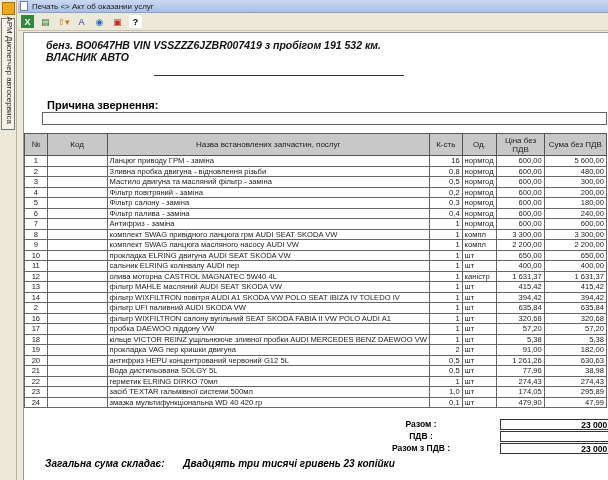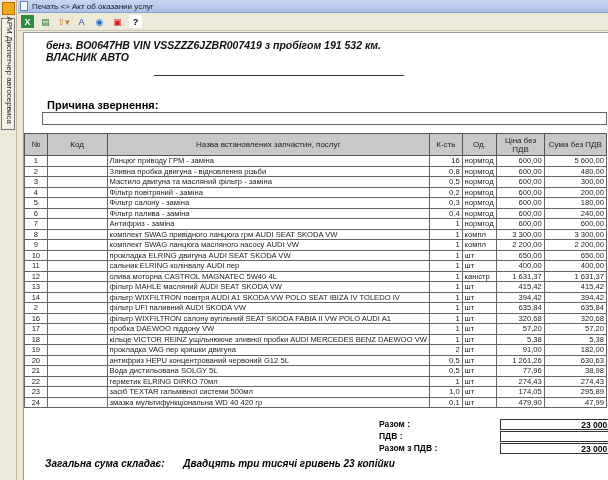--- a/index.html
+++ b/index.html
@@ -27,21 +27,21 @@
   .owner-line { position: absolute; left: 130px; top: 42px; width: 250px; border-top: 1px solid #333; }
   .reason { position: absolute; left: 23px; top: 66px; font-size: 11px; font-weight: bold; }
   .reason-box { position: absolute; left: 18px; top: 79px; width: 565px; height: 13px; border: 1px solid #666; }
   table.items { position: absolute; left: 0; top: 100px; width: 583px; border-collapse: collapse; font-size: 7.6px; color: #222; }
   table.items th { background: #c8c8c8; font-weight: normal; border: 1px solid #555; height: 22px; font-size: 8px; text-align: center; }
   table.items td { border: 1px solid #666; height: 10.2px; padding: 0 2px; line-height: 9.5px; white-space: nowrap; }
   td.num { text-align: center; }
   td.qty, td.price, td.sum { text-align: right; }
   td.name { white-space: normal; }
   .tot { position: absolute; left: 0; font-size: 8.5px; font-weight: bold; }
-  .tot-label { position: absolute; right: 128px; text-align: left; width: 100px; }
+  .tot-label { position: absolute; right: 136px; text-align: center; width: 100px; }
   .tot-box { position: absolute; left: 476px; width: 123px; height: 11px; border: 1px solid #333; text-align: right; padding-right: 3px; line-height: 10px; }
   .summary { position: absolute; left: 21px; top: 425px; font-size: 10px; font-weight: bold; font-style: italic; }
   .summary .val { margin-left: 16px; margin-top: 12px; }
 </style>
 </head>
 <body>
 
 <div class="side">
   <div class="side-icon"></div>
   <div class="side-tab">

